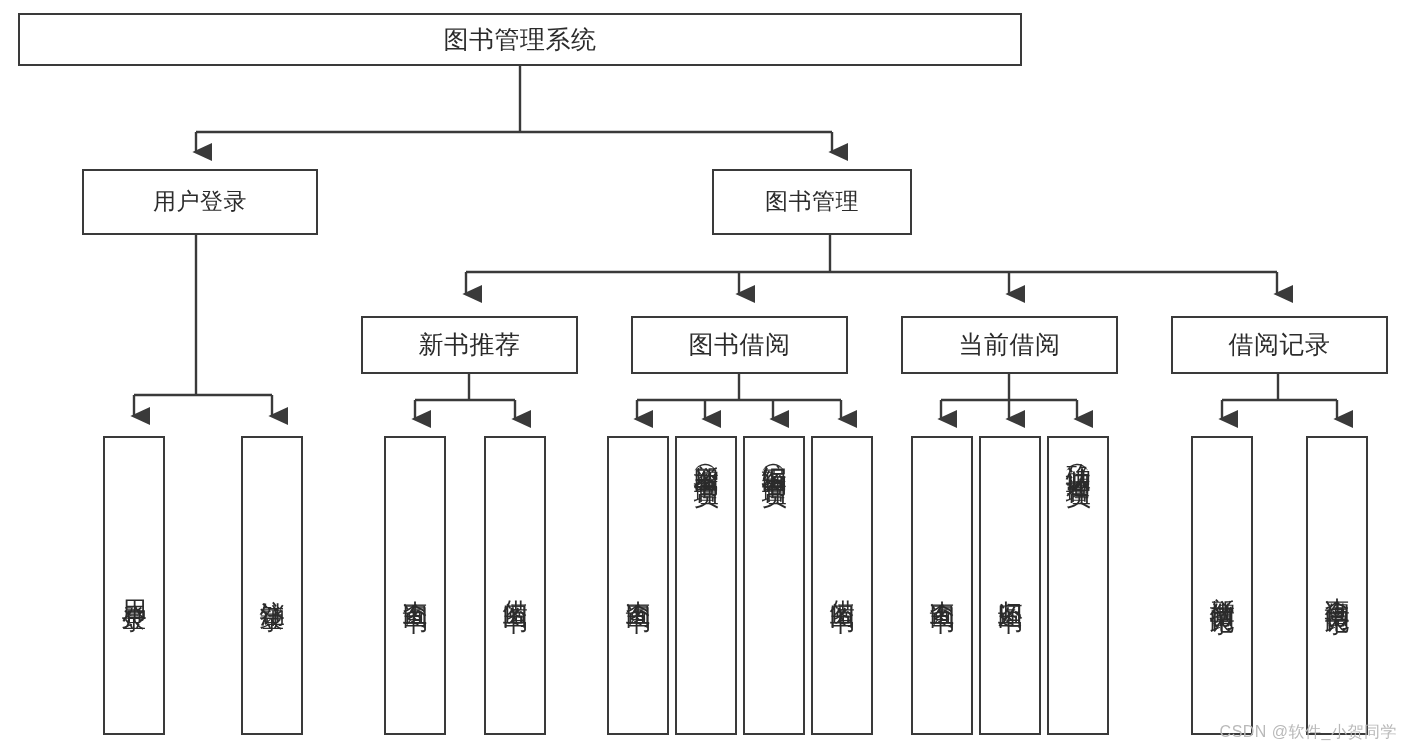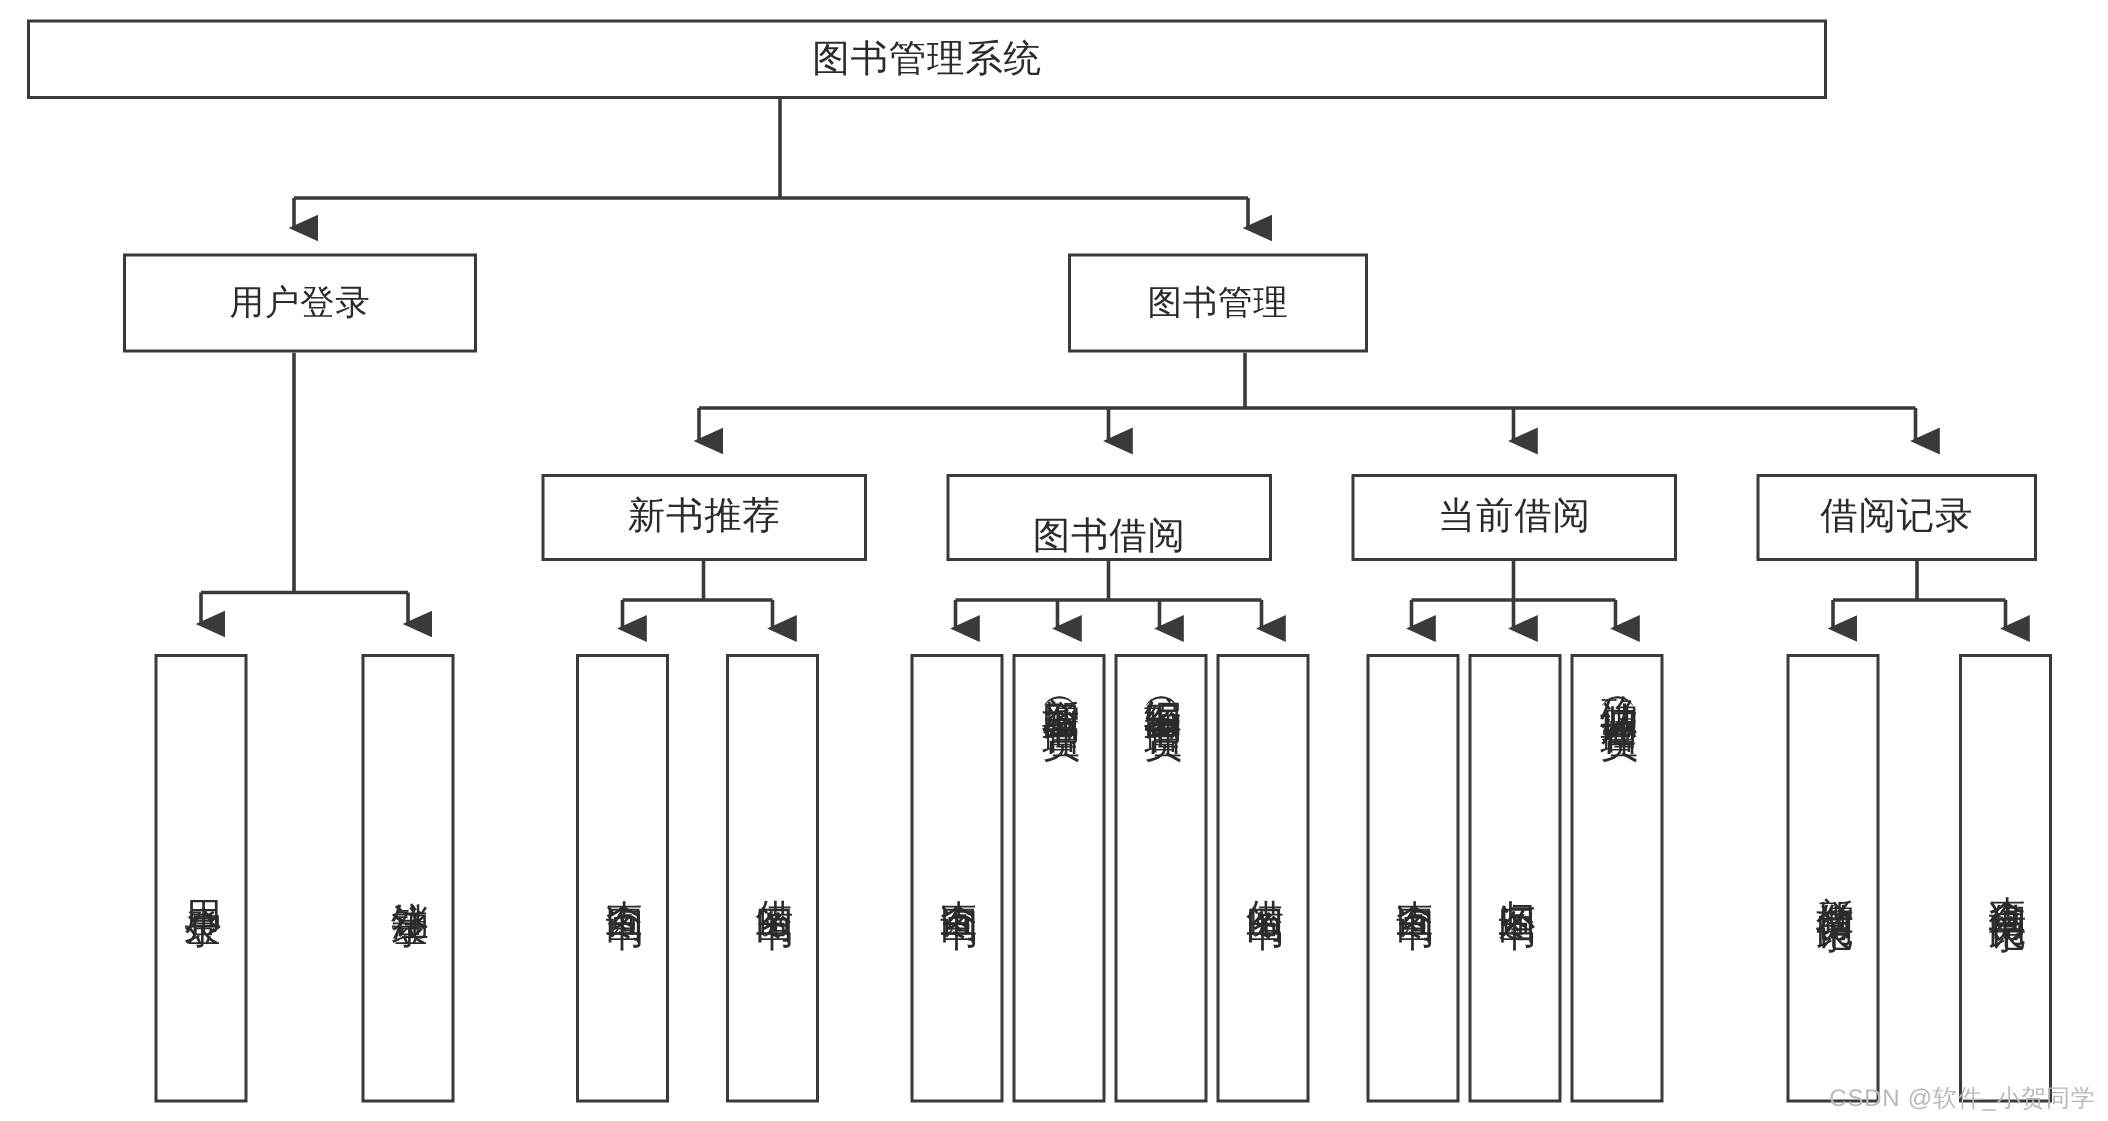--- a/index.html
+++ b/index.html
@@ -120,41 +120,41 @@
       <path d="M 1009 400 L 1009 419" marker-end="url(#arrow)"></path>
       <path d="M 1077 400 L 1077 419" marker-end="url(#arrow)"></path>
 
       <path d="M 1278 374 L 1278 400"></path>
       <path d="M 1222 400 L 1337 400"></path>
       <path d="M 1222 400 L 1222 419" marker-end="url(#arrow)"></path>
       <path d="M 1337 400 L 1337 419" marker-end="url(#arrow)"></path>
     </g>
   </svg>
 
-  <div class="node root" style="left:18px; top:13px; width:1200px; height:53px;">
+  <div class="node root" style="left:18px; top:13px; width:1004px; height:53px;">
     <span class="label">图书管理系统</span>
   </div>
 
   <div class="node level2" style="left:82px; top:169px; width:236px; height:66px;">
     <span class="label">用户登录</span>
   </div>
   <div class="node level2" style="left:712px; top:169px; width:200px; height:66px;">
     <span class="label">图书管理</span>
   </div>
 
   <div class="node level3" style="left:361px; top:316px; width:217px; height:58px;">
     <span class="label">新书推荐</span>
   </div>
-  <div class="node level3" style="left:631px; top:316px; width:217px; height:58px;align-items:flex-end;">
+  <div class="node level3" style="left:631px; top:316px; width:217px; height:58px;">
     <span class="label">图书借阅</span>
   </div>
   <div class="node level3" style="left:901px; top:316px; width:217px; height:58px;">
     <span class="label">当前借阅</span>
   </div>
-  <div class="node level3" style="left:1171px; top:316px; width:187px; height:58px;">
+  <div class="node level3" style="left:1171px; top:316px; width:217px; height:58px;">
     <span class="label">借阅记录</span>
   </div>
 
   <div class="node leaf center-v" style="left:103px; top:436px; width:62px; height:299px;">
     <span class="label">用户登录</span>
   </div>
   <div class="node leaf center-v" style="left:241px; top:436px; width:62px; height:299px;">
     <span class="label">注销登录</span>
   </div>
 

